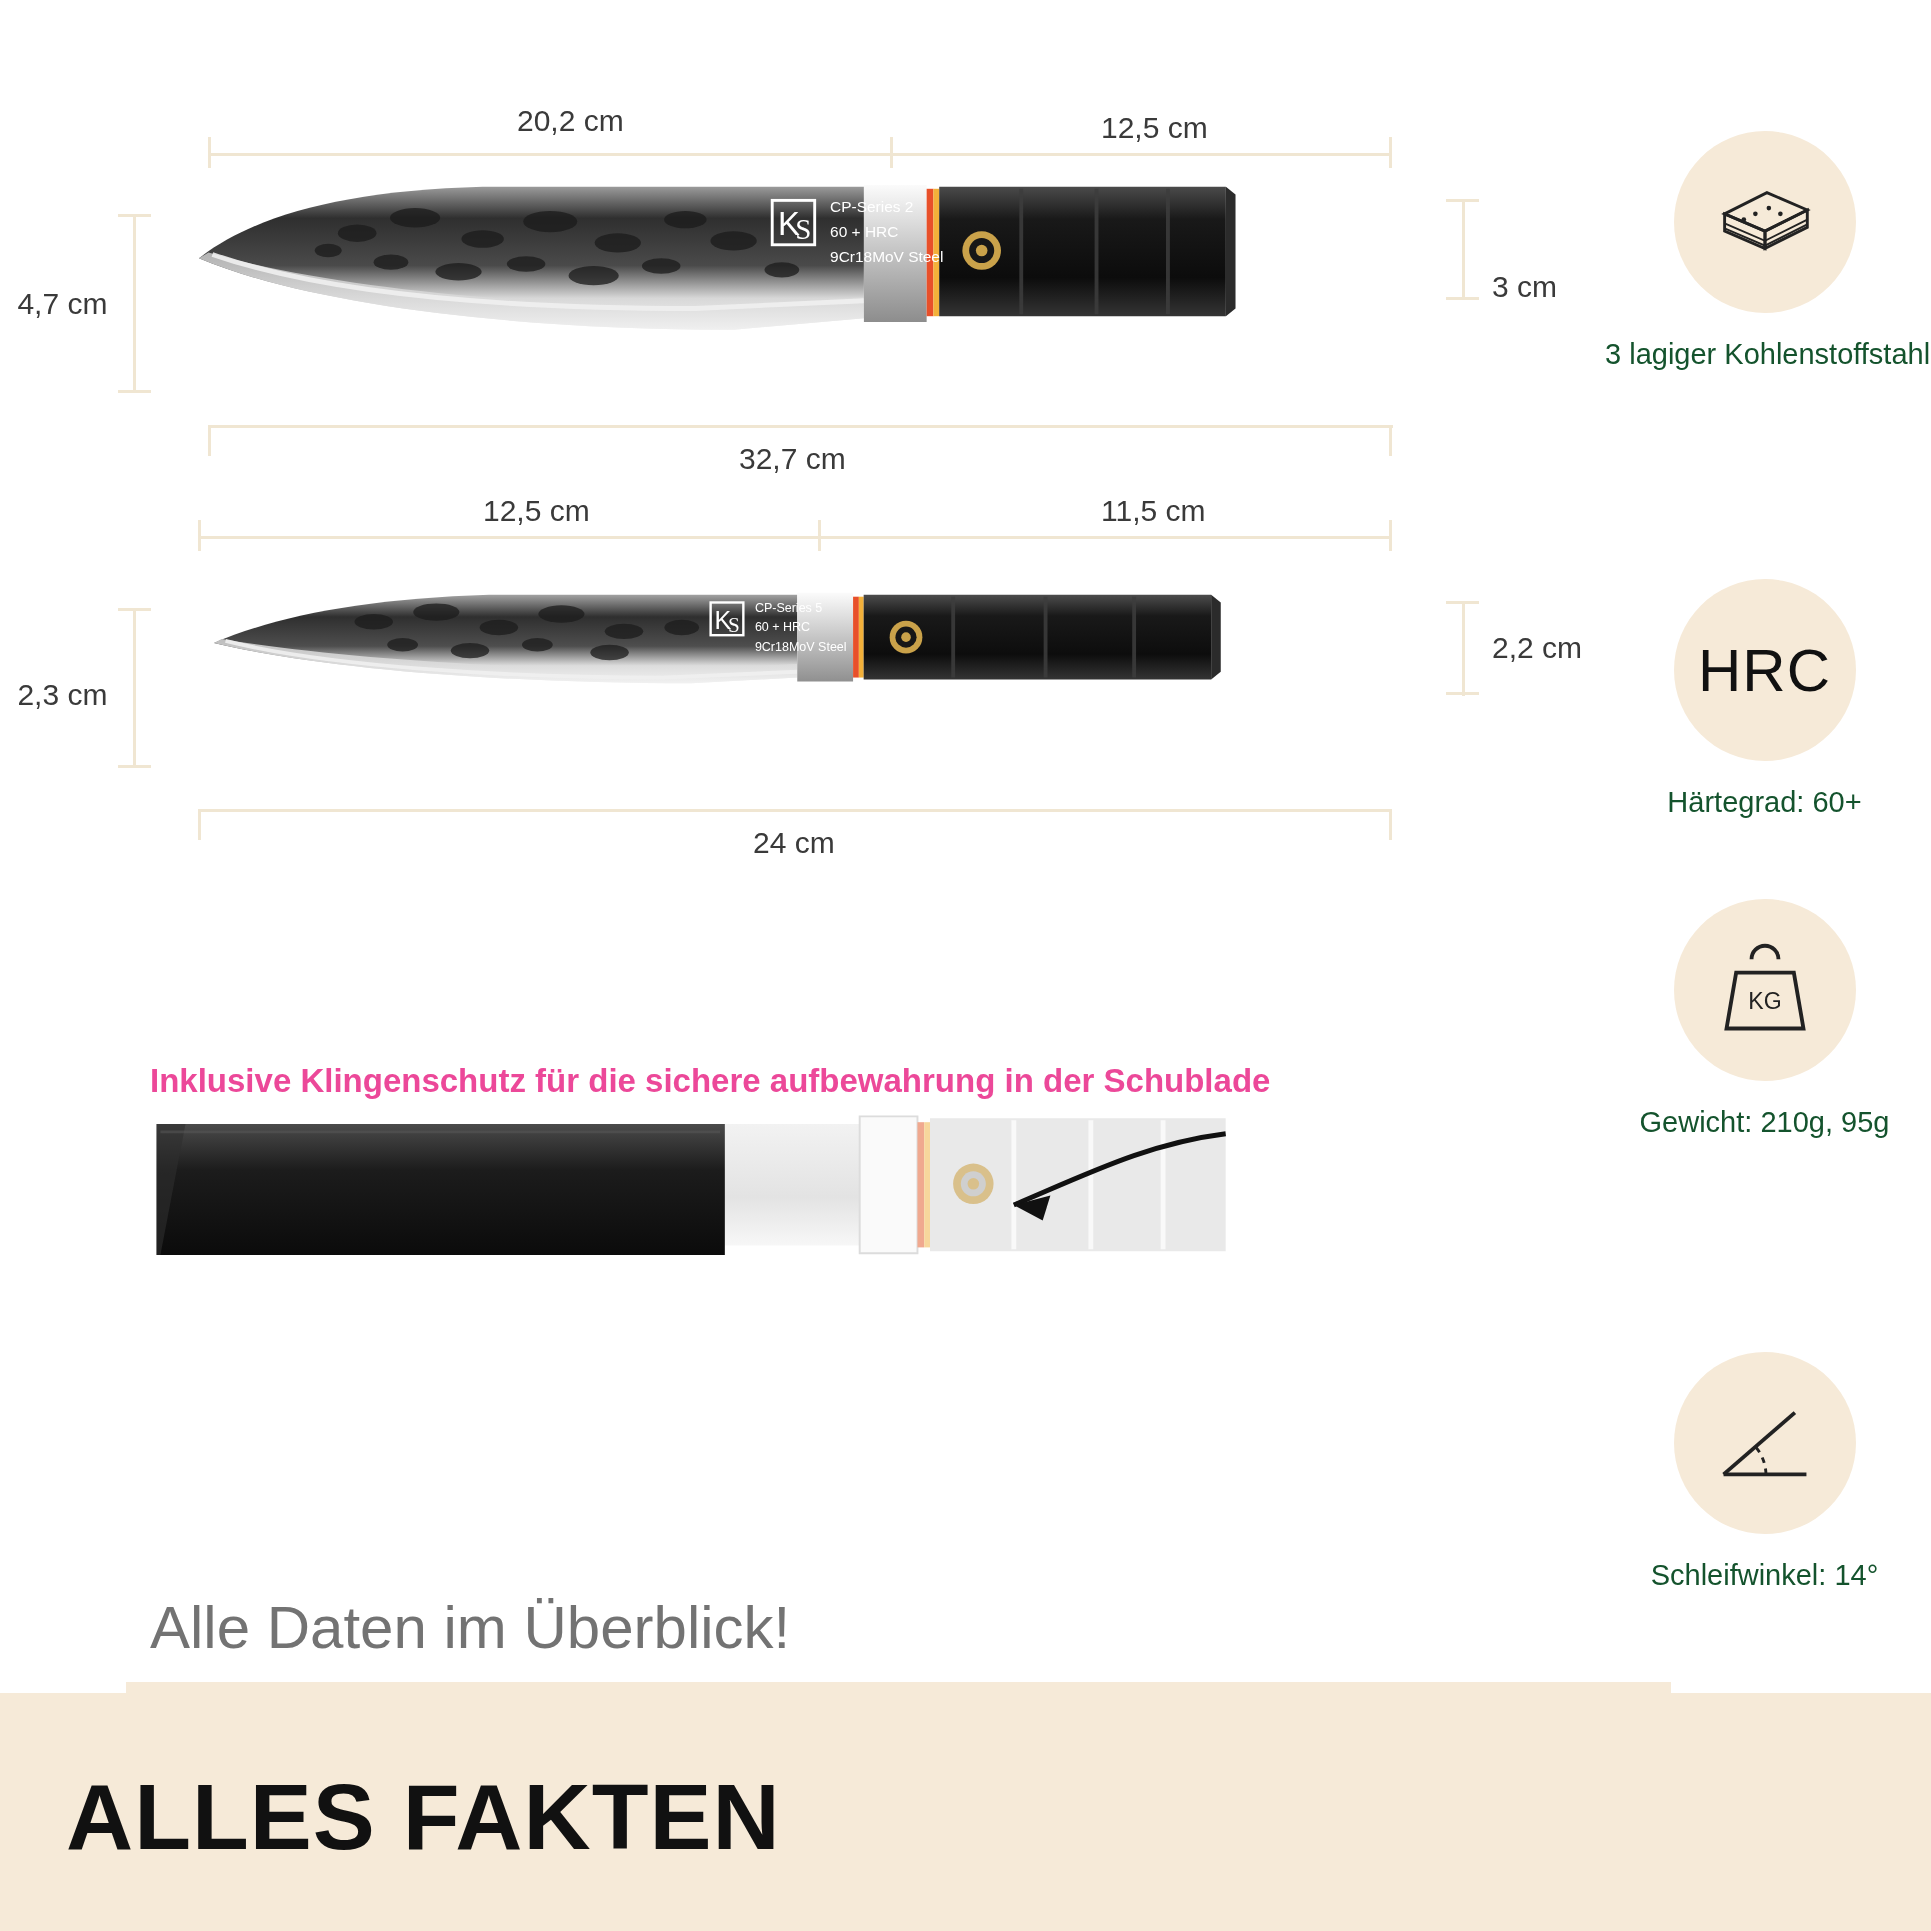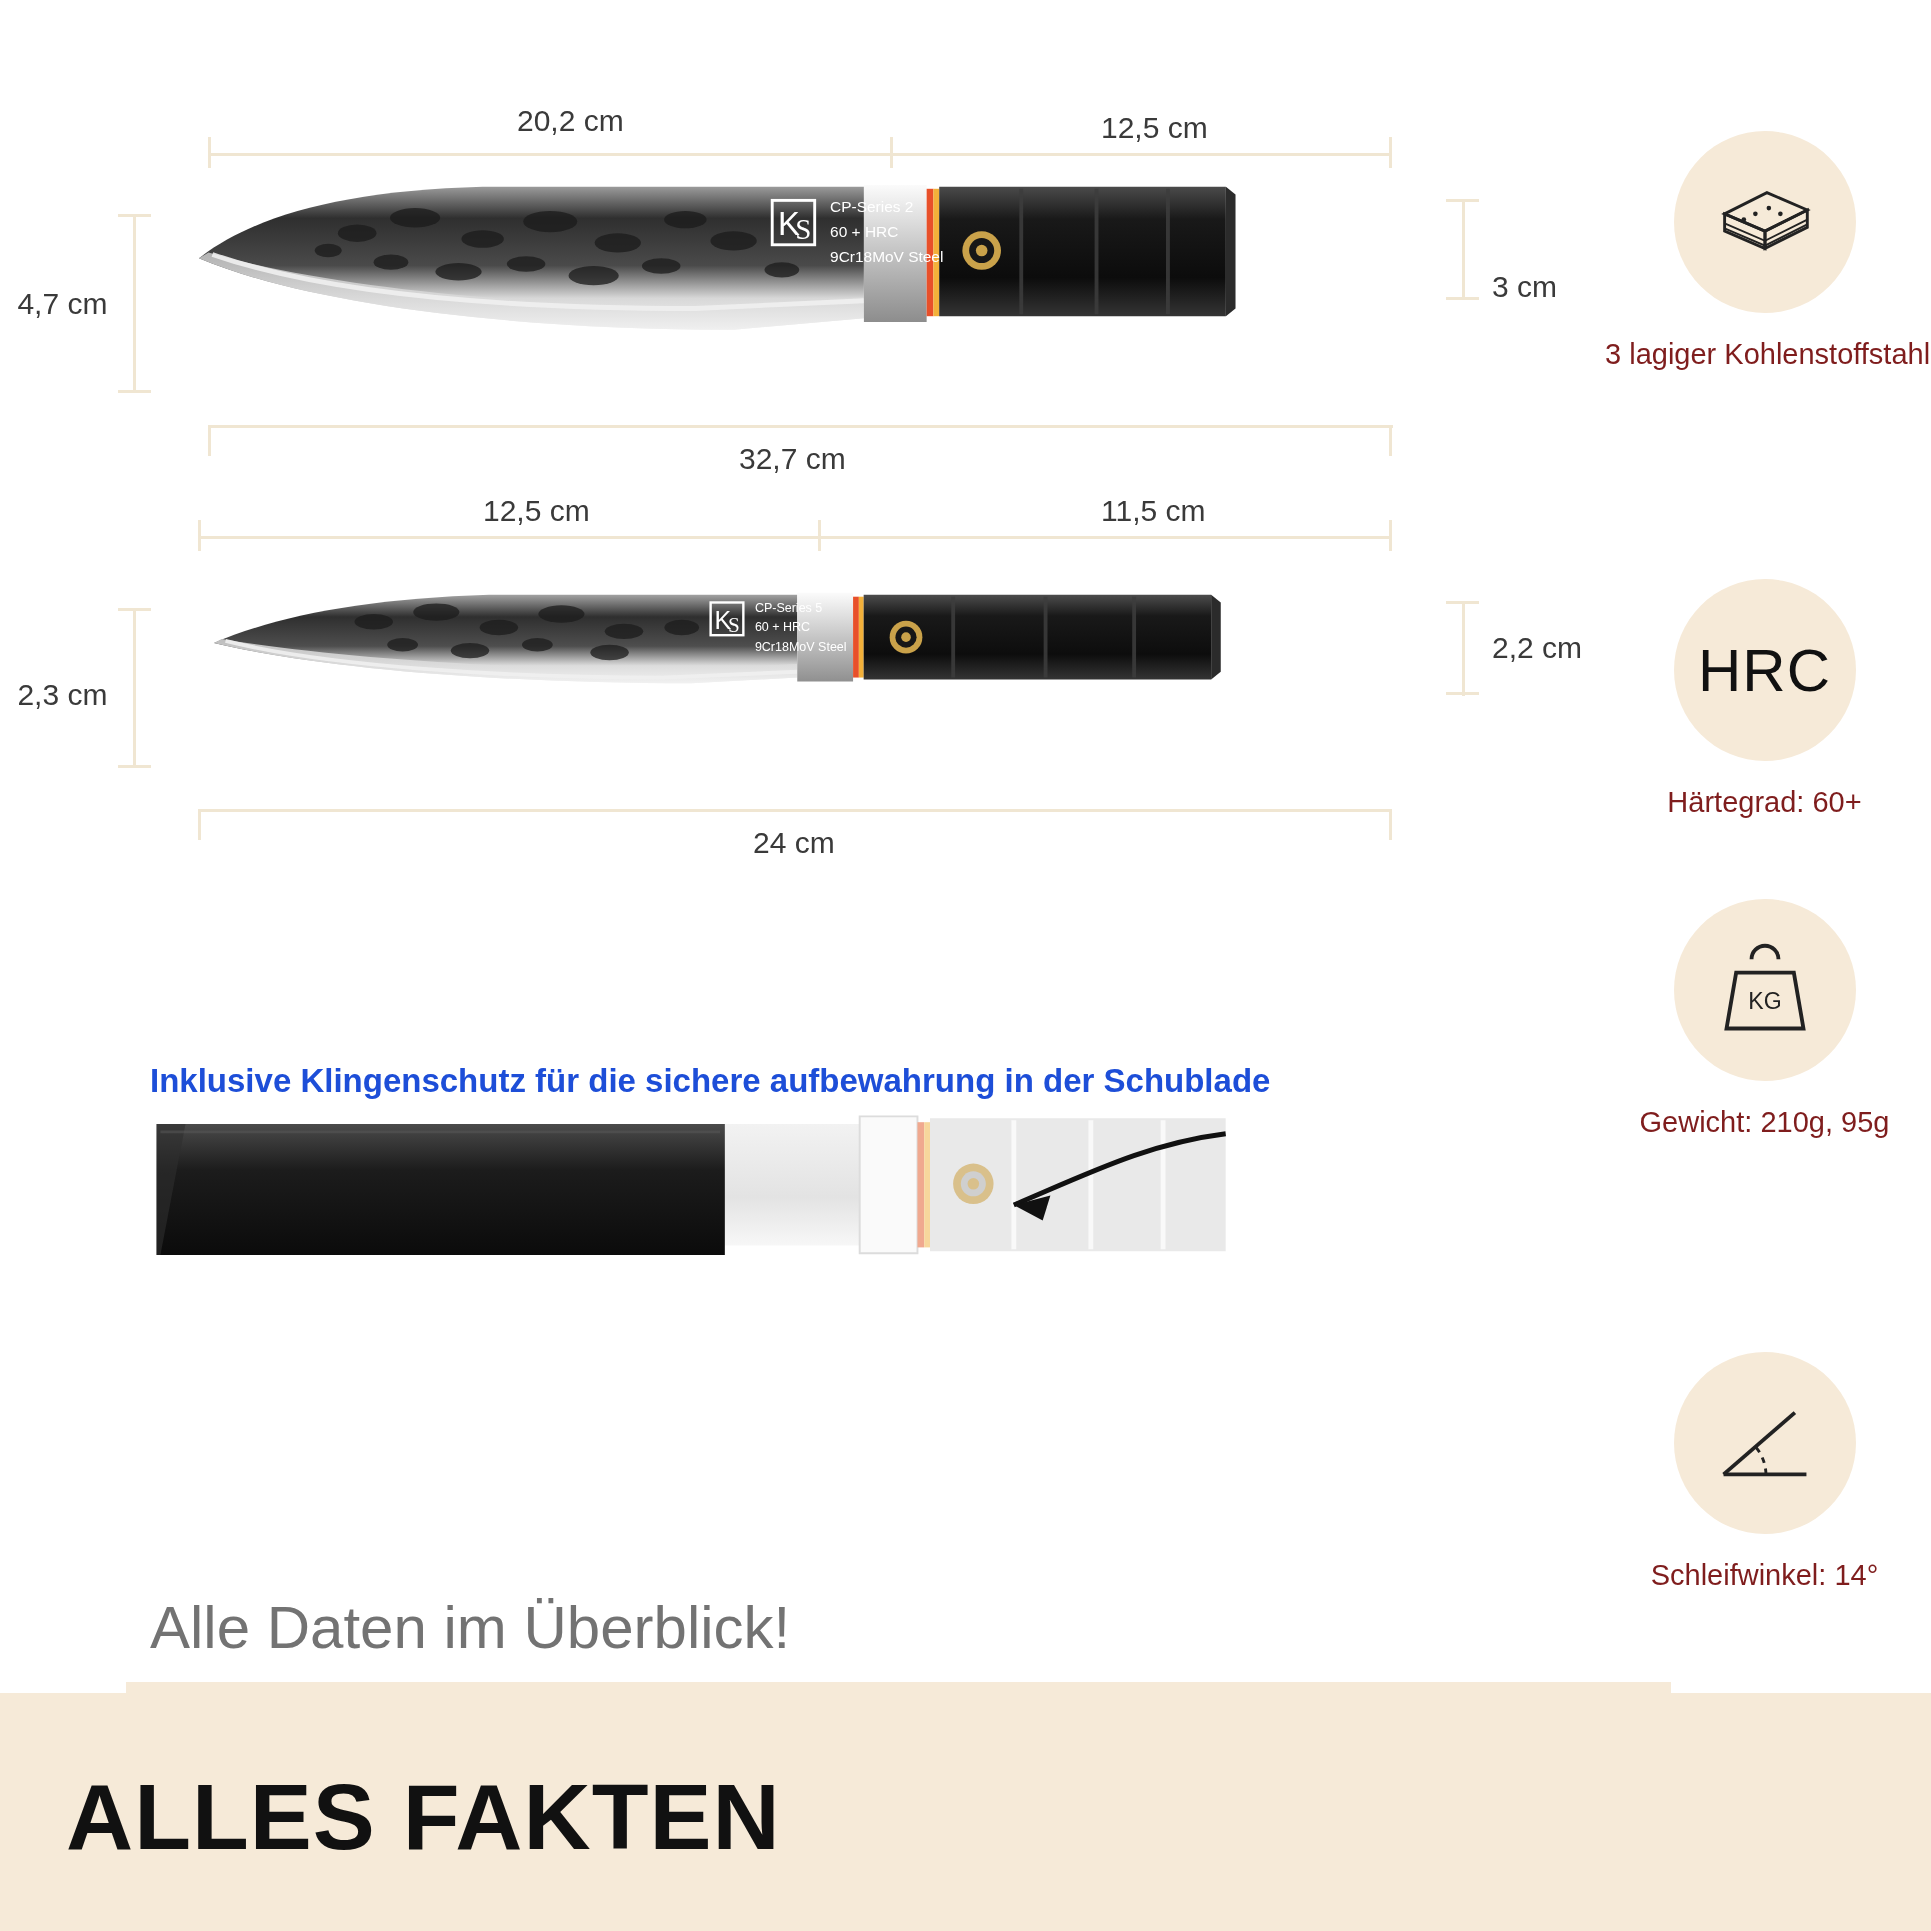--- a/index.html
+++ b/index.html
@@ -27,27 +27,27 @@
 
   
   .feature{position:absolute;text-align:center;}
   .circle{
     width:182px;height:182px;border-radius:50%;
     background:#f6ead8;
     display:flex;align-items:center;justify-content:center;
     margin:0 auto;
   }
   .feature-cap{
-    margin-top:25px;font-size:29px;color:#7f1d1d;white-space:nowrap;
+    margin-top:25px;font-size:29px;color:#14532d;white-space:nowrap;
   }
   .hrc-text{font-size:60px;color:#111;letter-spacing:1px;}
 
   
   .sheath-caption{
-    position:absolute;font-size:33px;font-weight:bold;color:#1d4ed8;white-space:nowrap;
+    position:absolute;font-size:33px;font-weight:bold;color:#ec4899;white-space:nowrap;
   }
 
   
   .overview-title{
     position:absolute;font-size:60px;color:#737373;white-space:nowrap;
   }
   .banner{
     position:absolute;left:0;bottom:0;width:1931px;height:238px;background:#f6ead8;
   }
   .banner-notch{

